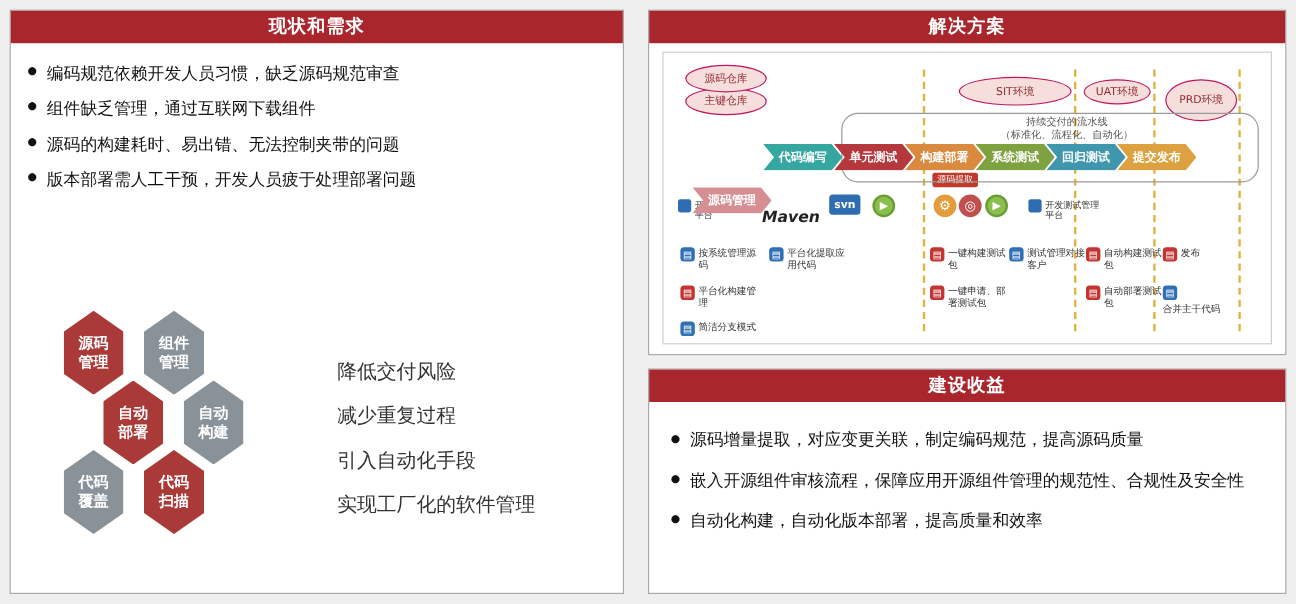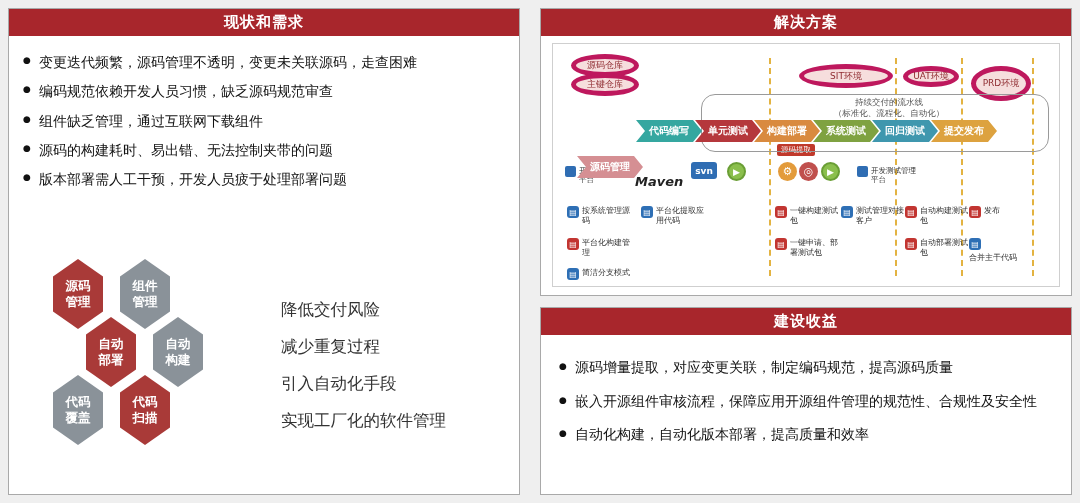--- a/index.html
+++ b/index.html
@@ -28,21 +28,21 @@
 
   .goals { position:absolute; left:272px; top:282px; font-size:16.5px; color:#333; line-height:37px; }
 
   
   .panel.solution { left:540px; top:8px; width:532px; height:288px; }
   .diagram { position:absolute; left:11px; top:34px; width:508px; height:244px; border:1px solid #cfcfcf; background:#fff; }
 
   .vline { position:absolute; top:14px; height:218px; border-left:2px dashed #e3b341; }
   .vl0 { left:216px; } .vl1 { left:342px; } .vl2 { left:408px; } .vl3 { left:479px; }
 
-  .ellipse { position:absolute; border-radius:50%; background:#f6dedd; border:5px solid #be185d; color:#8f2b30;
+  .ellipse { position:absolute; border-radius:50%; background:#f6dedd; border:1px solid #be185d; color:#8f2b30;
              font-size:9px; display:flex; align-items:center; justify-content:center; }
   .repo0 { left:18px; top:10px; width:68px; height:23px; z-index:2; }
   .repo1 { left:18px; top:29px; width:68px; height:23px; z-index:1; }
   .env0 { left:246px; top:20px; width:94px; height:24px; }
   .env1 { left:350px; top:22px; width:56px; height:21px; }
   .env2 { left:418px; top:22px; width:60px; height:35px; }
 
   .flow-box { position:absolute; left:148px; top:50px; width:348px; height:58px; border:1px solid #9a9a9a; border-radius:14px; z-index:1; }
   .flow-note { position:absolute; left:148px; top:53px; width:376px; text-align:center; font-size:8.5px; color:#555; line-height:1.25; z-index:1; }
 
@@ -86,21 +86,20 @@
 </head>
 <body>
 
 <div class="page">
 
   <section class="panel left">
     <header class="panel-header">
       <span>现状和需求</span>
     </header>
     <ul class="bullets">
-      <li><span>变更迭代频繁，源码管理不透明，变更未关联源码，走查困难</span></li>
       <li><span>编码规范依赖开发人员习惯，缺乏源码规范审查</span></li>
       <li><span>组件缺乏管理，通过互联网下载组件</span></li>
       <li><span>源码的构建耗时、易出错、无法控制夹带的问题</span></li>
       <li><span>版本部署需人工干预，开发人员疲于处理部署问题</span></li>
     </ul>
 
     <div class="hex h0" style="background-color: rgb(169, 58, 56);">源码
 管理</div>
     <div class="hex h1" style="background-color: rgb(138, 146, 153);">组件
 管理</div>

